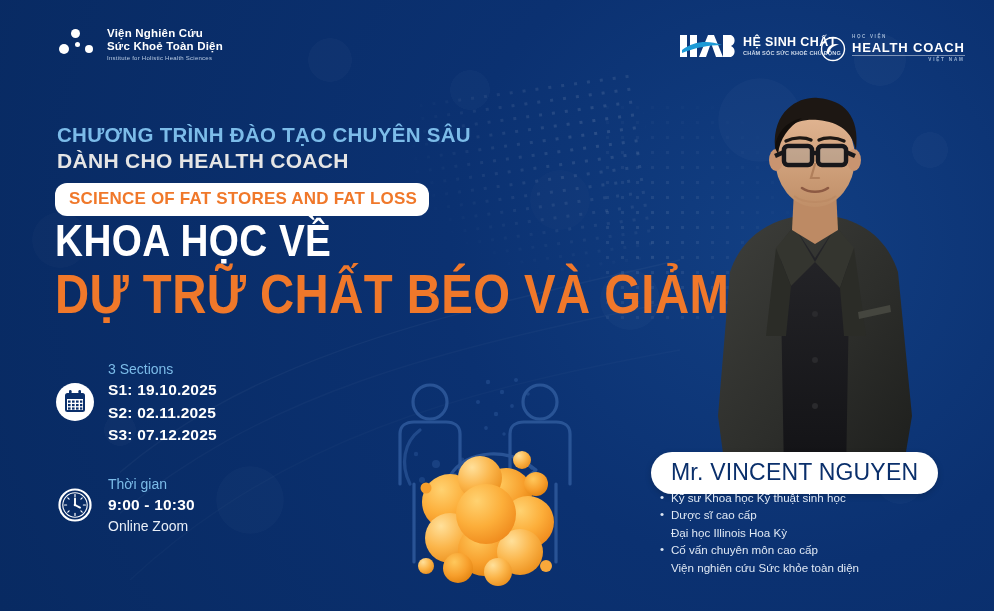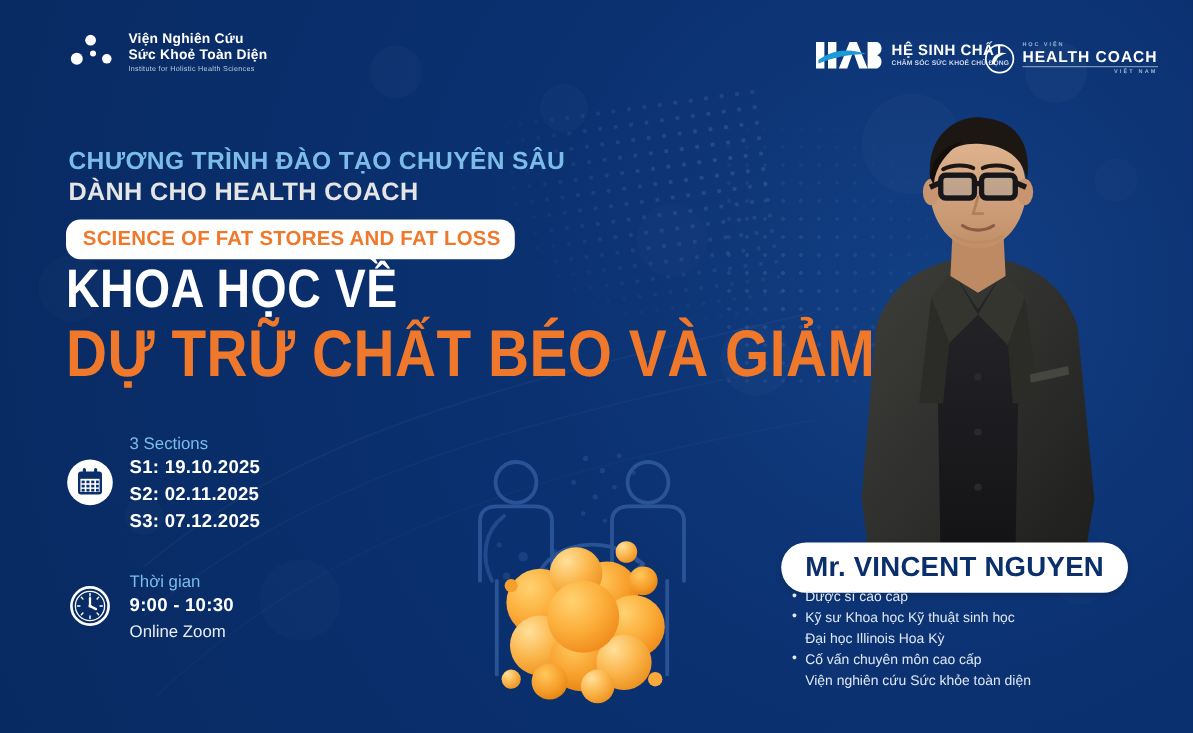--- a/index.html
+++ b/index.html
@@ -81,21 +81,21 @@
   .info-lines .lbl{color:#7cbce9;font-size:14px;font-weight:400;line-height:1.45;}
   .info-lines .val{color:#ffffff;font-size:15.5px;font-weight:700;line-height:1.45;letter-spacing:.2px;}
   .info-lines .sub{color:#e8eef7;font-size:14px;font-weight:400;line-height:1.45;}
   
   .people{position:absolute;left:392px;top:372px;width:200px;height:230px;opacity:.85;}
   .fatcell{position:absolute;left:410px;top:440px;width:160px;height:150px;}
   
   .photo{position:absolute;left:690px;top:86px;width:250px;height:390px;}
   .namebar{position:absolute;left:651px;top:452px;background:#ffffff;border-radius:22px;
            padding:7px 20px 8px;box-shadow:0 2px 6px rgba(0,0,0,.18);}
-  .namebar span{color:#0a2f6b;font-size:23px;font-weight:700;letter-spacing:.2px;white-space:nowrap;}
+  .namebar span{color:#0a2f6b;font-size:23px;font-weight:400;letter-spacing:.2px;white-space:nowrap;}
   .bio{position:absolute;left:660px;top:489px;width:300px;}
   .bio li{list-style:none;color:#dfe8f4;font-size:11.6px;line-height:1.5;position:relative;
           padding-left:11px;white-space:nowrap;}
   .bio li.b::before{content:"•";position:absolute;left:0;top:-1px;color:#dfe8f4;}
   .bio li.cont{padding-left:11px;}
   .bio ul{margin:0;padding:0;}
 </style>
 </head>
 <body>
 
@@ -359,21 +359,21 @@
 
     <path d="M104 110 C 114 118, 136 118, 146 110" stroke="#b8855f" stroke-width="2" fill="none" opacity=".5"></path>
   </svg>
 
   <div class="namebar">
     <span>Mr. VINCENT NGUYEN</span>
   </div>
 
   <div class="bio">
     <ul>
+      <li class="b">Kỹ sư Khoa học Kỹ thuật sinh học</li>
       <li class="b">Dược sĩ cao cấp</li>
-      <li class="b">Kỹ sư Khoa học Kỹ thuật sinh học</li>
       <li class="cont">Đại học Illinois Hoa Kỳ</li>
       <li class="b">Cố vấn chuyên môn cao cấp</li>
       <li class="cont">Viện nghiên cứu Sức khỏe toàn diện</li>
     </ul>
   </div>
 
 </div>
 
 </body></html>

